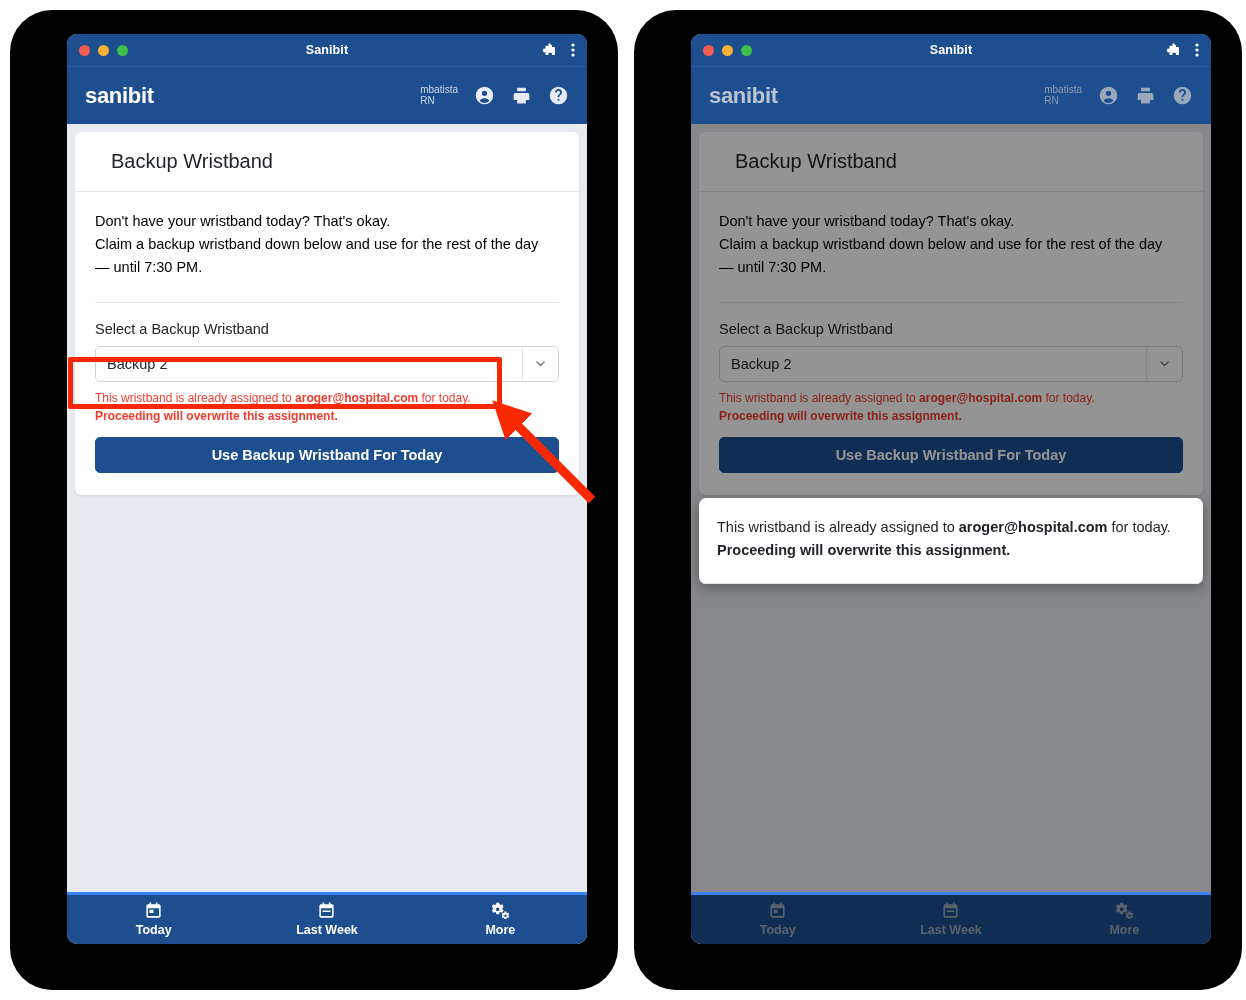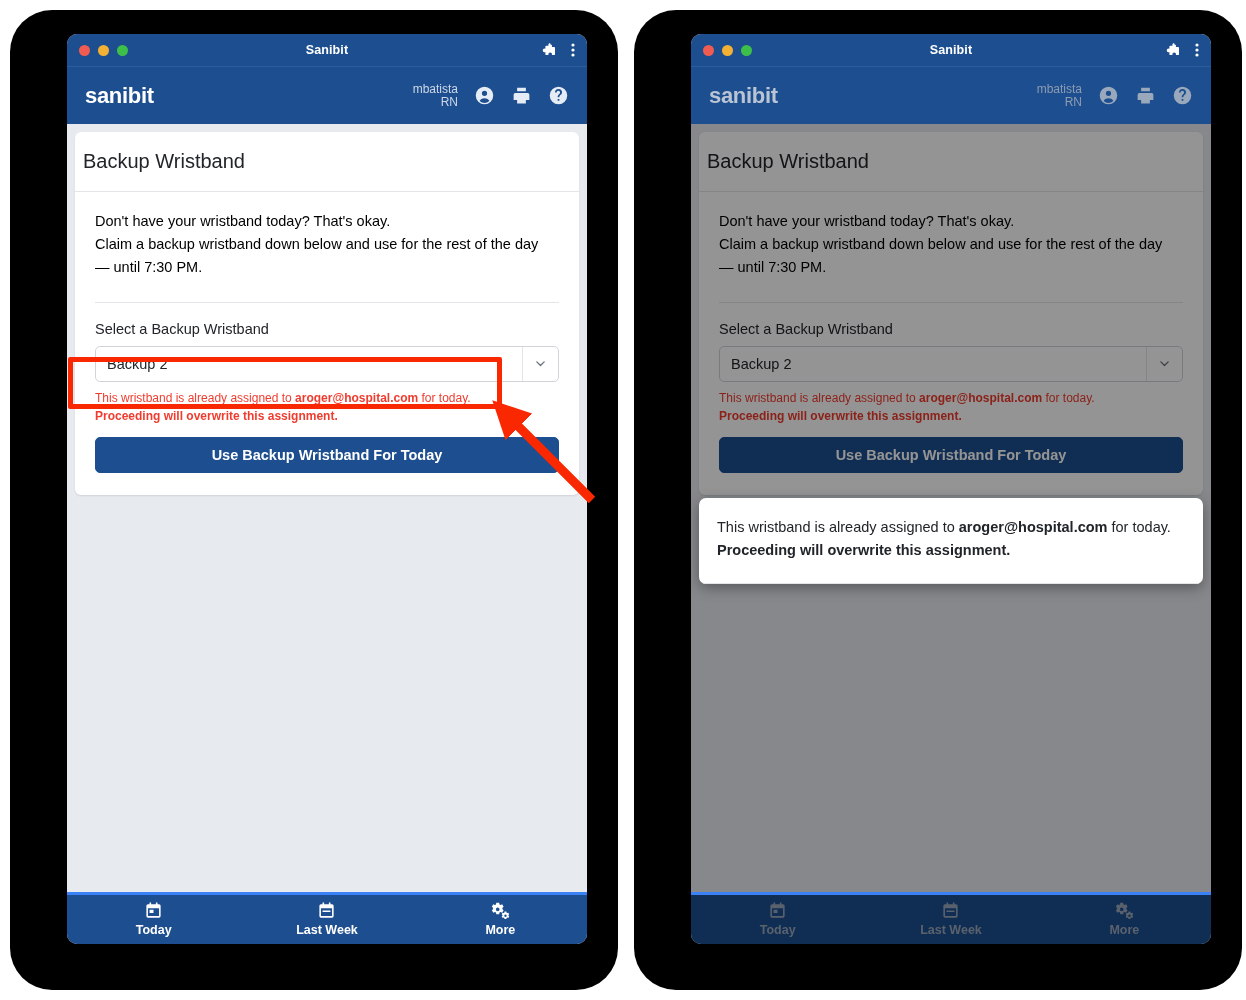--- a/index.html
+++ b/index.html
@@ -68,41 +68,41 @@
     border-top: 1px solid #2b5c9c;
   }
   .brand {
     font-size: 22px; font-weight: bold; color: #ffffff;
     letter-spacing: -0.3px;
   }
   .header-right {
     margin-left: auto; display: flex; align-items: center; gap: 16px;
   }
   .user-block {
-    text-align: right; line-height: 1.08;
-    font-size: 12px; color: #ccd7e6;
+    line-height: 1.08;
+    font-size: 10px; color: #ccd7e6;
   }
   .header-right svg { display: block; }
 
   
   .page-body {
     flex: 1 1 auto;
     background: #e7ebef;
     padding: 8px 8px 0 8px;
     overflow: hidden;
     position: relative;
   }
   .card {
     background: #ffffff;
     border-radius: 6px;
     box-shadow: 0 1px 2px rgba(0,0,0,.10);
     overflow: hidden;
   }
   .card-header {
-    padding: 18px 8px;
+    padding: 18px 36px;
     border-bottom: 1px solid #e3e5e8;
   }
   .card-title { font-size: 20px; color: #212529; font-weight: normal; }
   .card-body { padding: 18px 20px 22px 20px; }
   .intro {
     font-size: 14.5px; color: #000000; line-height: 1.6;
   }
   .divider { height: 1px; background: #e3e5e8; margin: 22px 0 18px 0; }
   .field-label { font-size: 14.5px; color: #212529; margin-bottom: 9px; }
 

